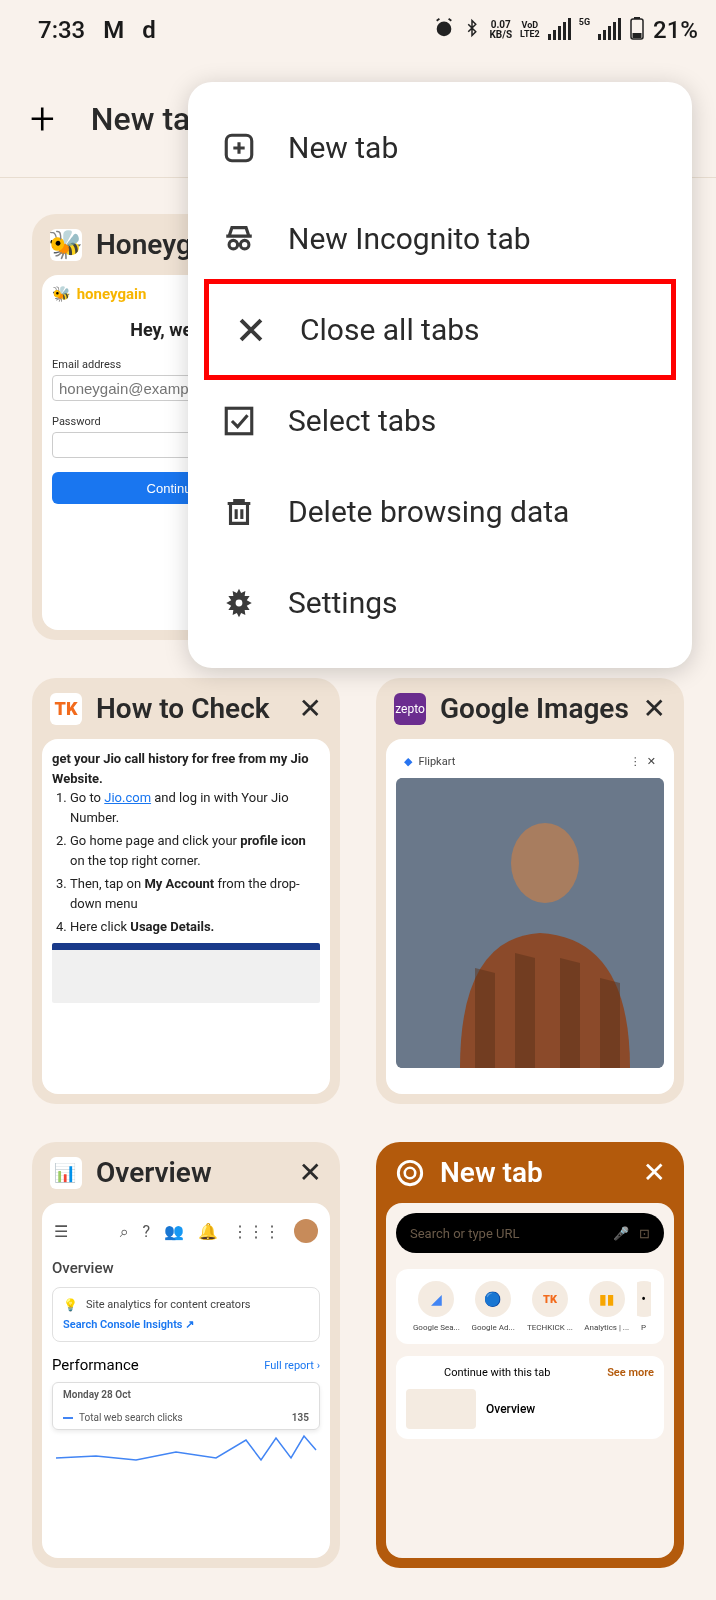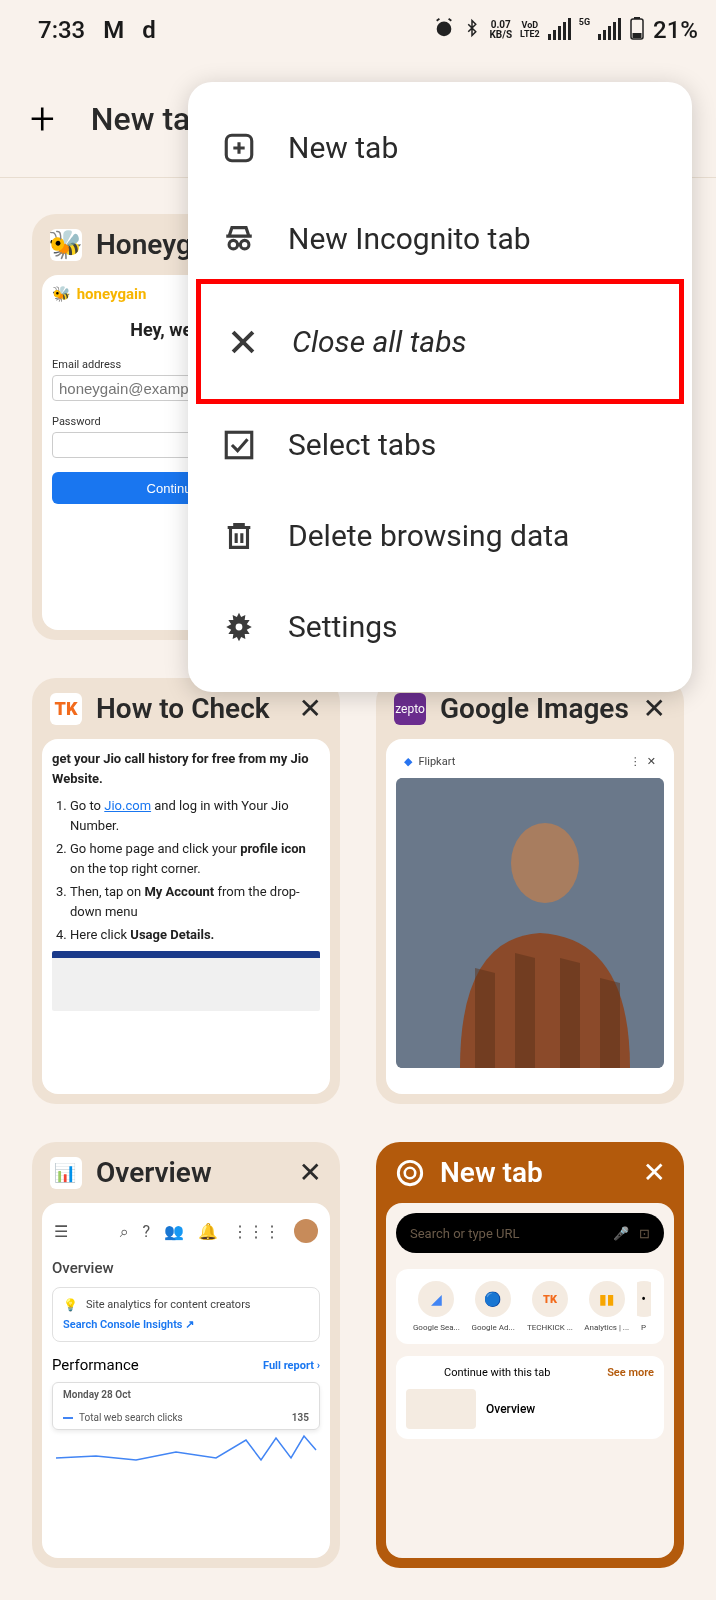--- a/index.html
+++ b/index.html
@@ -76,35 +76,35 @@
 }
 
 .hg-brand { display: flex; align-items: center; gap: 6px; color: #f7b500; font-weight: 700; font-size: 15px; margin-bottom: 16px; }
 .hg-welcome { font-size: 18px; font-weight: 700; text-align: center; margin-bottom: 18px; color: #222; }
 .hg-label { font-size: 11px; color: #333; margin-bottom: 4px; }
 .hg-input { width: 100%; border: 1px solid #ccc; border-radius: 4px; height: 26px; padding: 4px 6px; font-size: 15px; color: #999; margin-bottom: 14px; }
 .hg-button { width: 100%; background: #1976f0; color: #fff; border: none; border-radius: 6px; height: 32px; font-size: 13px; }
 
 .htc-text { font-size: 13px; line-height: 1.5; color: #222; }
 .htc-bold { font-weight: 700; }
-.htc-list { margin-top: 8px; padding-left: 18px; }
+.htc-list { padding-left: 18px; }
 .htc-list li { margin-bottom: 4px; }
 .htc-link { color: #1976f0; text-decoration: underline; }
 
 .gim-bar { display: flex; align-items: center; padding: 6px 8px; gap: 6px; font-size: 11px; color: #444; }
 .gim-img { background: #6a788a; height: 290px; border-radius: 6px; margin-top: 4px; position: relative; overflow: hidden; }
 
 .ov-toolbar { display: flex; align-items: center; gap: 14px; padding: 6px 2px; color: #555; font-size: 16px; }
 .ov-toolbar .spacer { flex: 1; }
 .ov-avatar { width: 24px; height: 24px; border-radius: 50%; background: #c78b5a; }
 .ov-heading { font-size: 15px; font-weight: 500; color: #444; margin: 10px 0; }
 .ov-card { border: 1px solid #e0e0e0; border-radius: 8px; padding: 10px; margin-bottom: 10px; }
 .ov-insights { color: #1976f0; font-size: 11px; font-weight: 600; margin-top: 6px; }
 .ov-perf-head { display: flex; justify-content: space-between; align-items: center; }
-.ov-fullreport { color: #1976f0; font-size: 11px; font-weight: 700; }
+.ov-fullreport { color: #1976f0; font-size: 11px; font-weight: 400; }
 .ov-popup { border: 1px solid #ddd; border-radius: 6px; padding: 6px 10px; margin-top: 8px; font-size: 10px; color: #555; box-shadow: 0 2px 4px rgba(0,0,0,0.08); }
 
 .nt-preview { background: #f9f2ec; }
 .nt-google { font-size: 28px; font-weight: 600; text-align: center; margin: 14px 0; }
 .nt-search { background: #000000; border-radius: 24px; height: 40px; display: flex; align-items: center; padding: 0 14px; color: #6b5b4a; font-size: 13px; gap: 10px; }
 .nt-search .sp { flex: 1; }
 .nt-shortcuts { background: #fff; border-radius: 12px; margin-top: 16px; padding: 12px; }
 .nt-row { display: flex; justify-content: space-around; }
 .nt-sc { display: flex; flex-direction: column; align-items: center; gap: 6px; width: 54px; }
 .nt-sc-icon { width: 36px; height: 36px; border-radius: 50%; background: #f4ebe1; display: flex; align-items: center; justify-content: center; font-size: 14px; }
@@ -131,23 +131,22 @@
   display: flex;
   align-items: center;
   padding: 28px 34px;
   gap: 32px;
   font-size: 30px;
   color: #2a2a2a;
   cursor: pointer;
 }
 .menu-item.highlighted {
   border: 5px solid #ff0000;
-  margin: -5px 8px;
-  padding: 40px 25px;
-  font-style: italic;
+  margin: -5px 16px;
+  padding: 28px 25px;
 }
 .menu-icon { width: 34px; height: 34px; display: flex; align-items: center; justify-content: center; flex-shrink: 0; }
 .menu-icon svg { width: 34px; height: 34px; stroke: #3a3a3a; fill: none; stroke-width: 2.2; }
 .g-blue{color:#4285F4}.g-red{color:#EA4335}.g-yellow{color:#FBBC05}.g-green{color:#34A853}
 .bee-icon { font-size: 28px; }
 .signal-bars { display: inline-flex; align-items: flex-end; gap: 2px; height: 20px; }
 .signal-bars span { width: 3px; background: #222; }
 .sb1{height:6px}.sb2{height:10px}.sb3{height:14px}.sb4{height:18px}.sb5{height:22px}
 .kbs { display: flex; flex-direction: column; align-items: center; font-size: 10px; line-height: 1; font-weight: 700; }
 .net-label { font-size: 9px; line-height: 1; font-weight: 700; }

